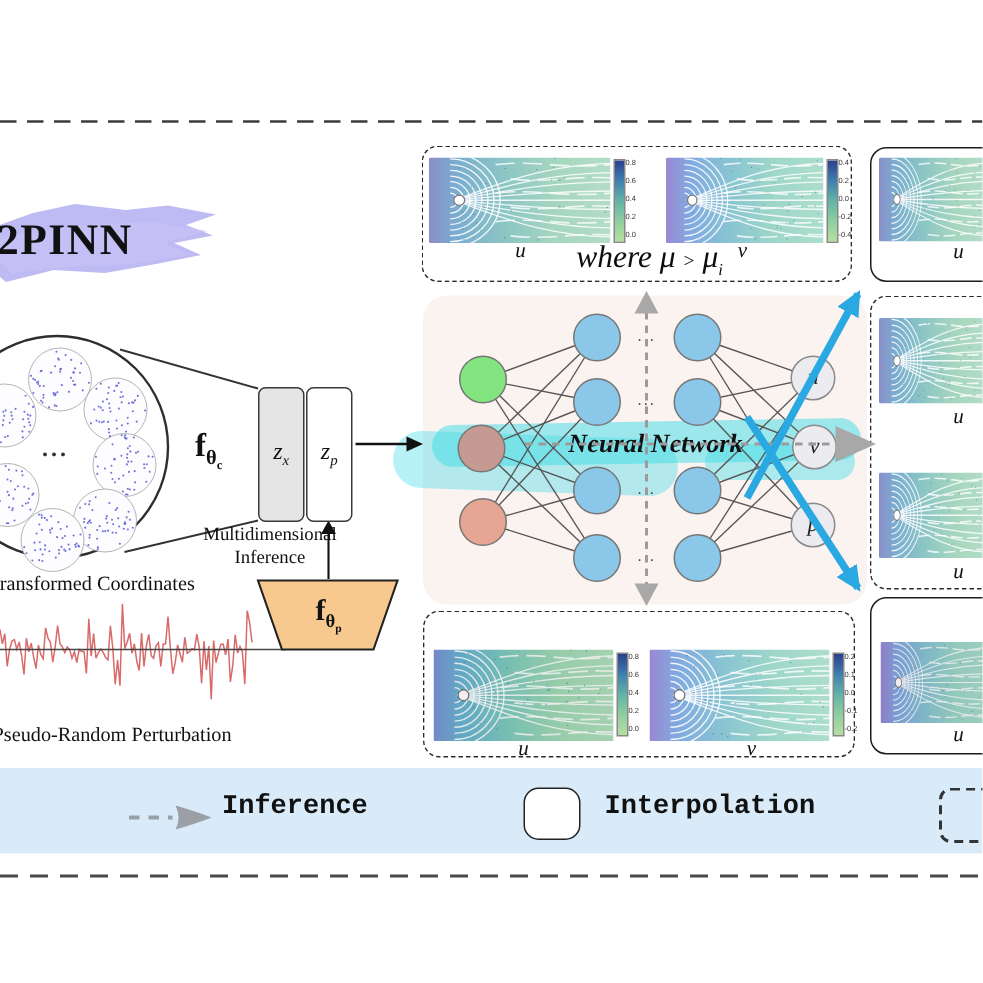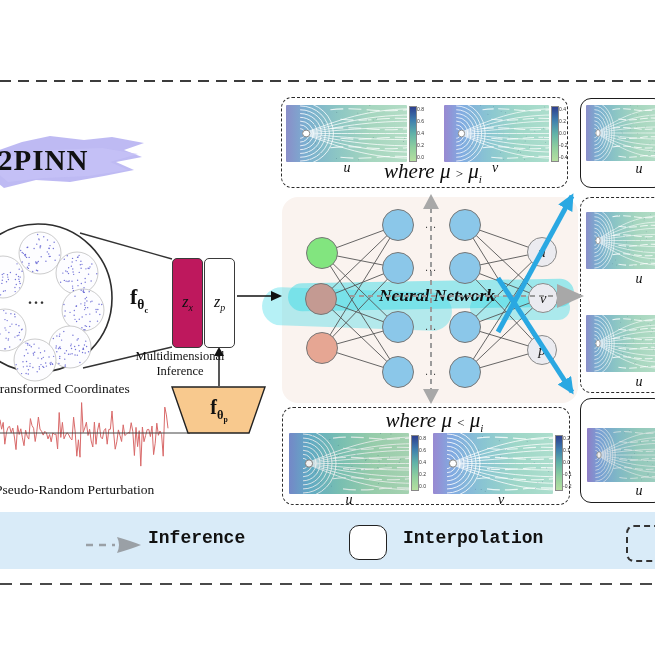--- a/index.html
+++ b/index.html
@@ -10,21 +10,21 @@
   .layer{left:0;top:0;width:655px;height:655px;pointer-events:none;}
   
   #title-text{left:-2px;top:144px;font-weight:bold;font-size:29px;color:#111;z-index:5;letter-spacing:1px;}
   
   .math{color:#111;}
   .math sub{font-size:0.62em;}
   #f-theta-c{left:130px;top:284px;font-size:22px;font-weight:bold;z-index:5;}
   #f-theta-p{left:170px;top:396px;width:98px;text-align:center;font-size:20px;font-weight:bold;z-index:5;}
   .zbox{top:258px;width:29px;height:88px;border:1.5px solid #3a3a3a;border-radius:5px;z-index:4;
         display:flex;align-items:center;justify-content:center;font-size:16px;font-style:italic;}
-  #zx-box{left:172px;background:#be185d;}
+  #zx-box{left:172px;background:#e5e5e5;}
   #zp-box{left:204px;background:#fff;}
   #multidim-label{left:130px;top:349px;width:100px;text-align:center;font-size:12.5px;line-height:1.2;z-index:5;color:#111;}
   #transformed-label{left:-8px;top:381px;font-size:13.5px;z-index:5;color:#111;}
   #pseudo-label{left:-5px;top:482px;font-size:13.5px;z-index:5;color:#111;}
   
   #nn-panel{left:282px;top:197px;width:296px;height:206px;background:#faf3ef;border-radius:16px;z-index:1;}
   .brush{z-index:2;background:rgba(62,219,232,.5);}
   #brush-a{left:288px;top:281px;width:286px;height:28px;border-radius:14px;transform:rotate(-1deg);}
   #brush-b{left:262px;top:290px;width:190px;height:38px;border-radius:19px;background:rgba(62,219,232,.38);transform:rotate(2deg);}
   #brush-c{left:470px;top:296px;width:100px;height:24px;border-radius:12px;background:rgba(62,219,232,.42);}
@@ -634,21 +634,20 @@
       <div class="tick" style="top: 25px;">0.0</div>
       <div class="tick" style="top: 37px;">-0.2</div>
       <div class="tick" style="top: 49px;">-0.4</div>
     </div>
   <div class="img-label" style="left:40px;top:62px;width:50px">u</div>
   <div class="img-label" style="left:188px;top:62px;width:50px">v</div>
   <div class="where-row" style="top:61px"><span>where</span> <span>μ</span> <span class="rel">&gt;</span> <span>μ</span><sub>i</sub></div>
 </div>
 
 <div class="abs panel dashed" style="left:282px;top:407px;width:288px;height:98px">
-  <div class="where-row" style="top:0px"><span>where</span> <span>μ</span> <span class="rel">&lt;</span> <span>μ</span><sub>i</sub></div>
   <div class="flow fc" style="left:6px;top:25px;width:120px;height:61px">
       <svg viewBox="0 0 120 60" preserveAspectRatio="none">
         <defs>
           <linearGradient id="fg3" x1="0" y1="0" x2="1" y2="0">
             <stop offset="0%" stop-color="#8a8ec9"></stop>
             <stop offset="16%" stop-color="#7aaed0"></stop>
             <stop offset="42%" stop-color="#8cc6c4"></stop>
             <stop offset="70%" stop-color="#a6d6bf"></stop>
             <stop offset="100%" stop-color="#b4ddc6"></stop>
           </linearGradient>

